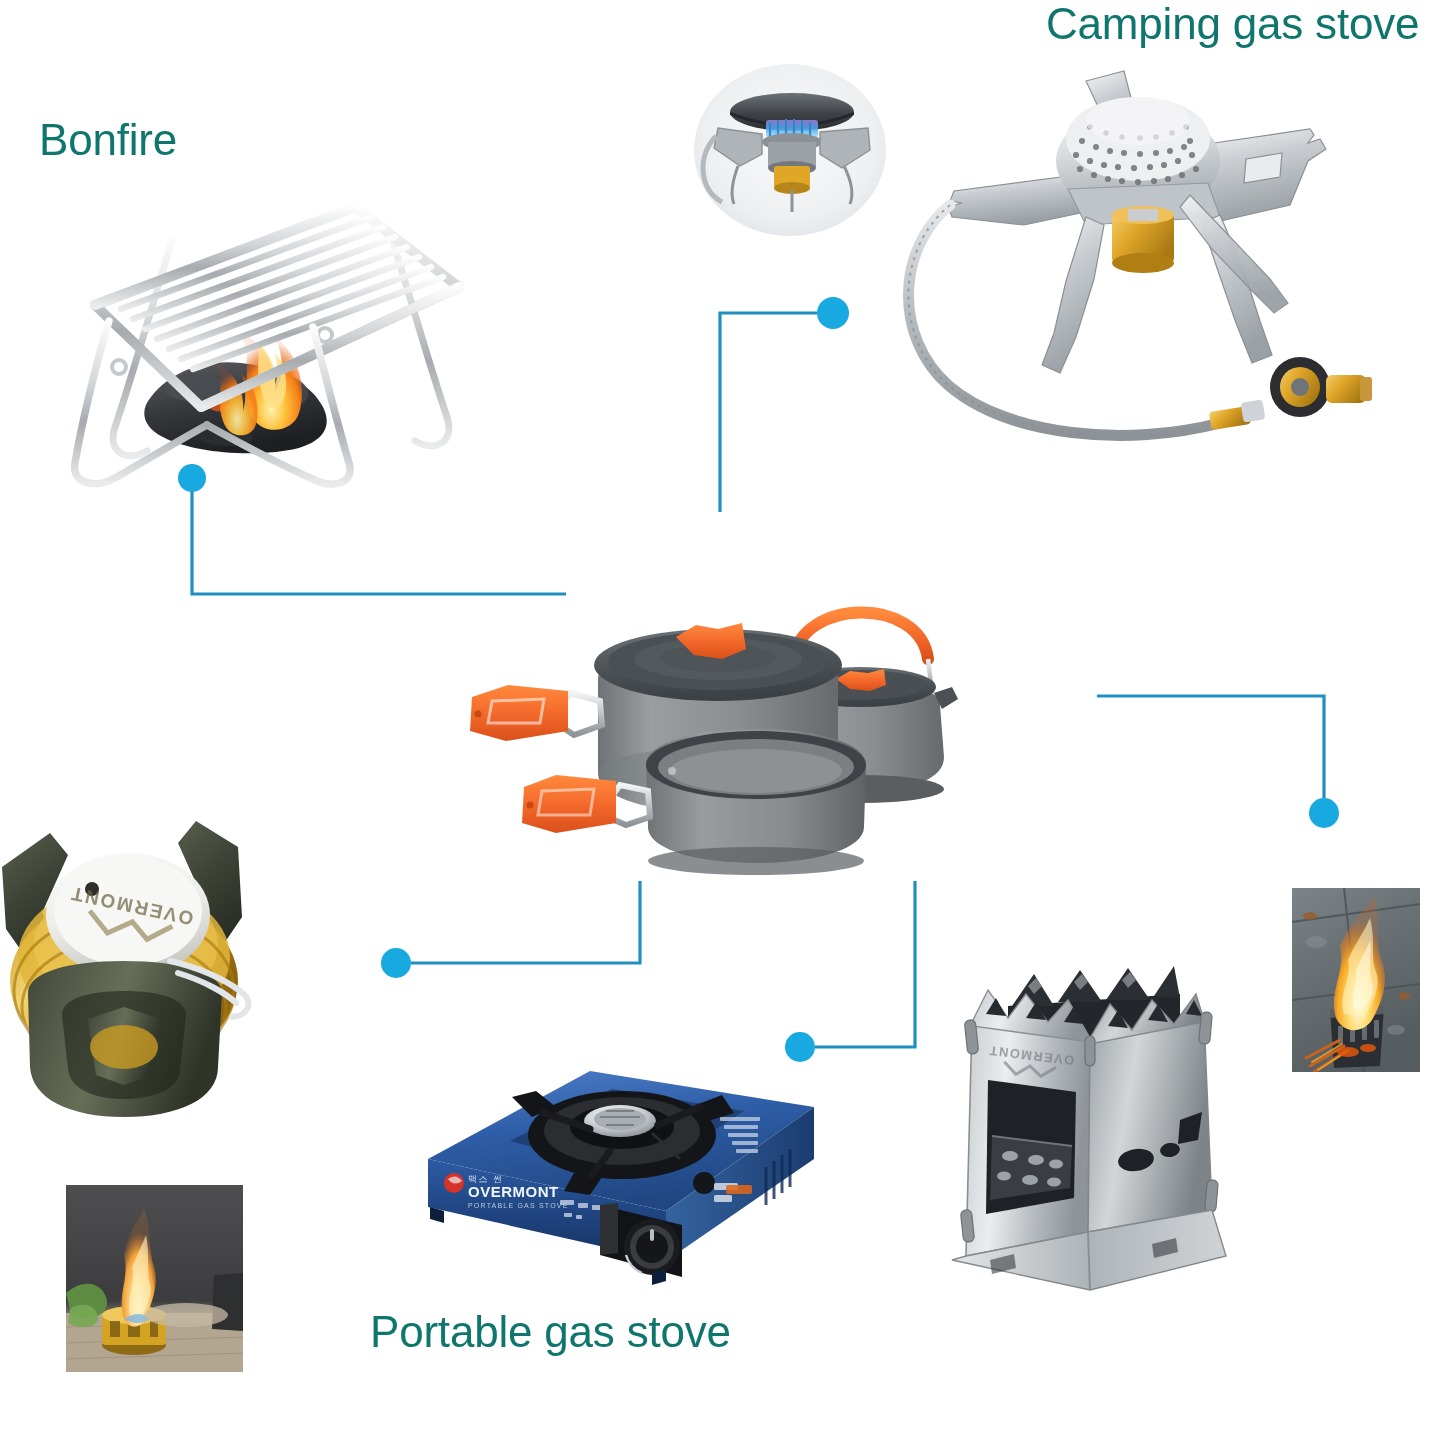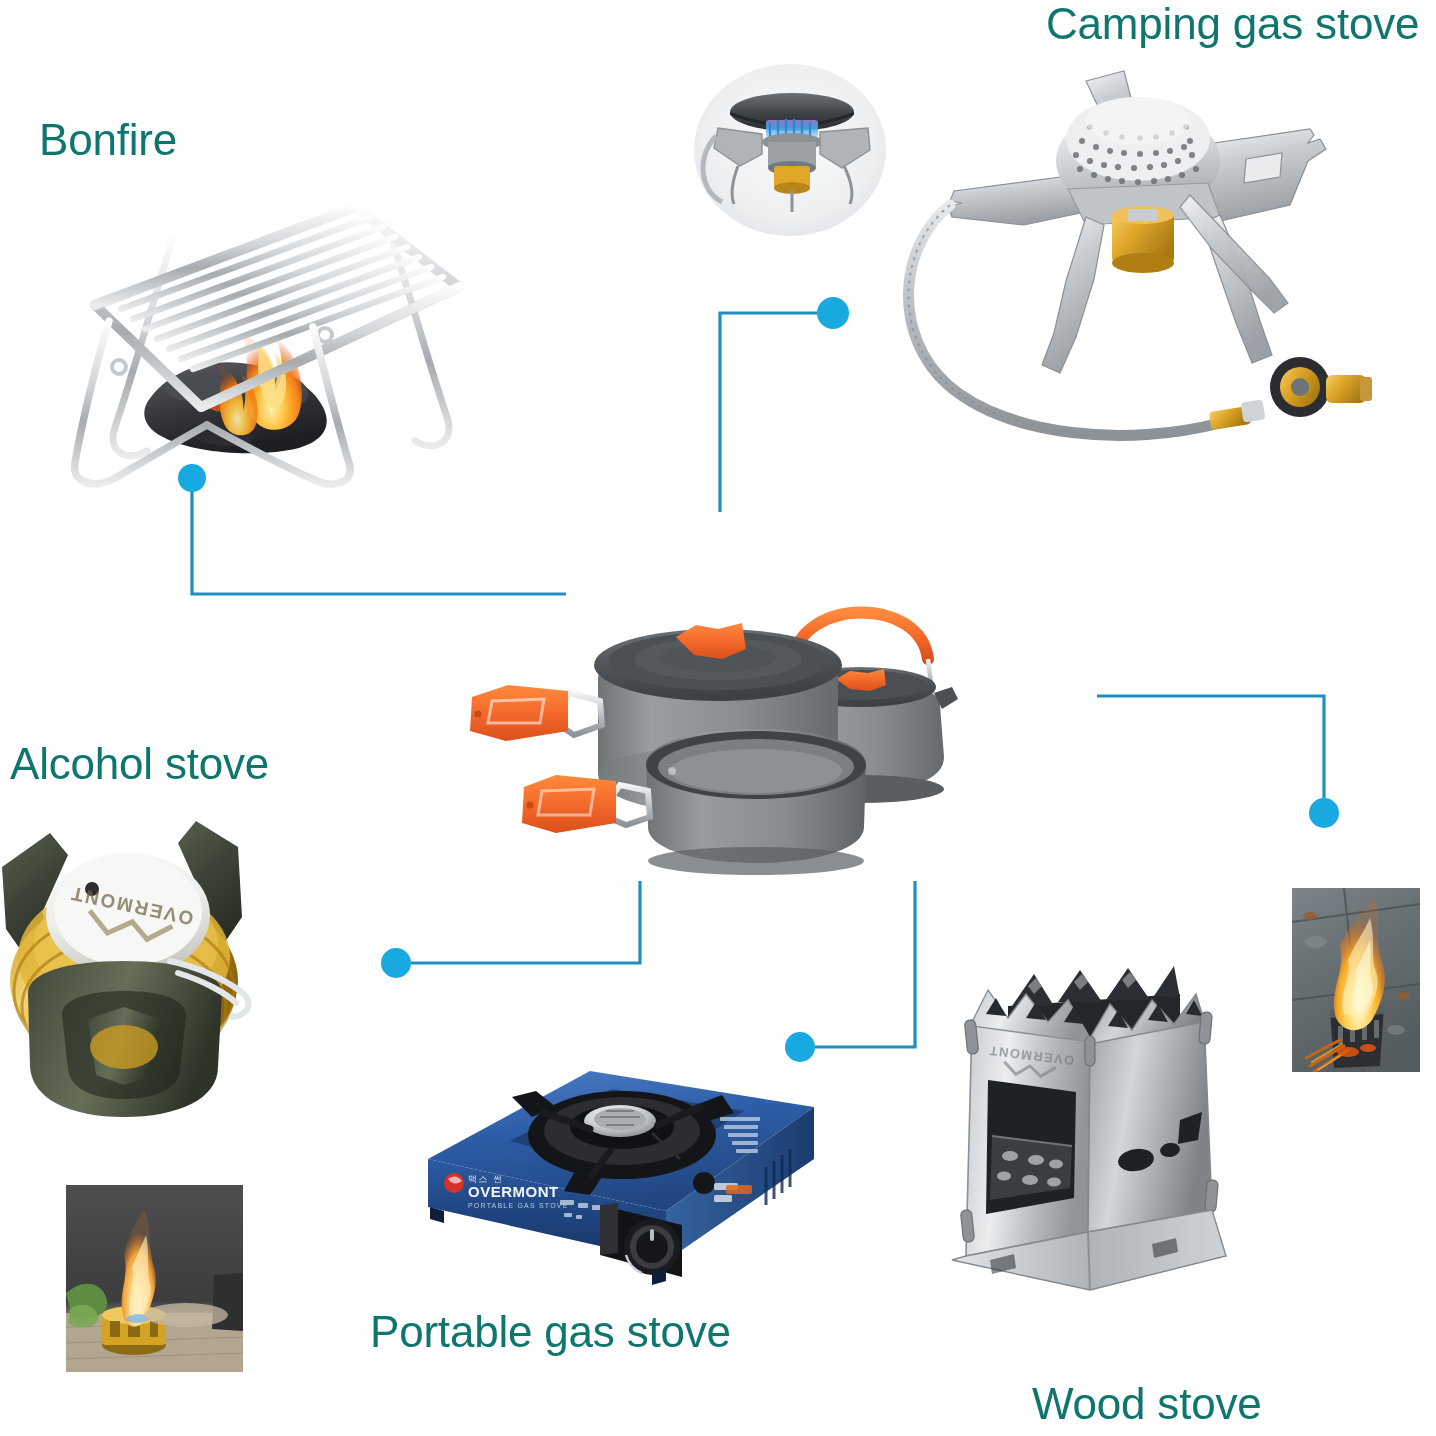--- a/index.html
+++ b/index.html
@@ -824,17 +824,15 @@
 
       <g fill="#E2560C" opacity="0.85">
         <ellipse cx="56" cy="164" rx="11" ry="5"></ellipse>
         <ellipse cx="76" cy="160" rx="8" ry="4"></ellipse>
       </g>
     </svg>
   </div>
 
   <div class="label label-bonfire">Bonfire</div>
   <div class="label label-camping">Camping gas stove</div>
-  <div class="label label-alcohol">Alcohol stove</div>
   <div class="label label-portable">Portable gas stove</div>
-  <div class="label label-wood">Wood stove</div>
 
 </div>
 
 </body></html>

